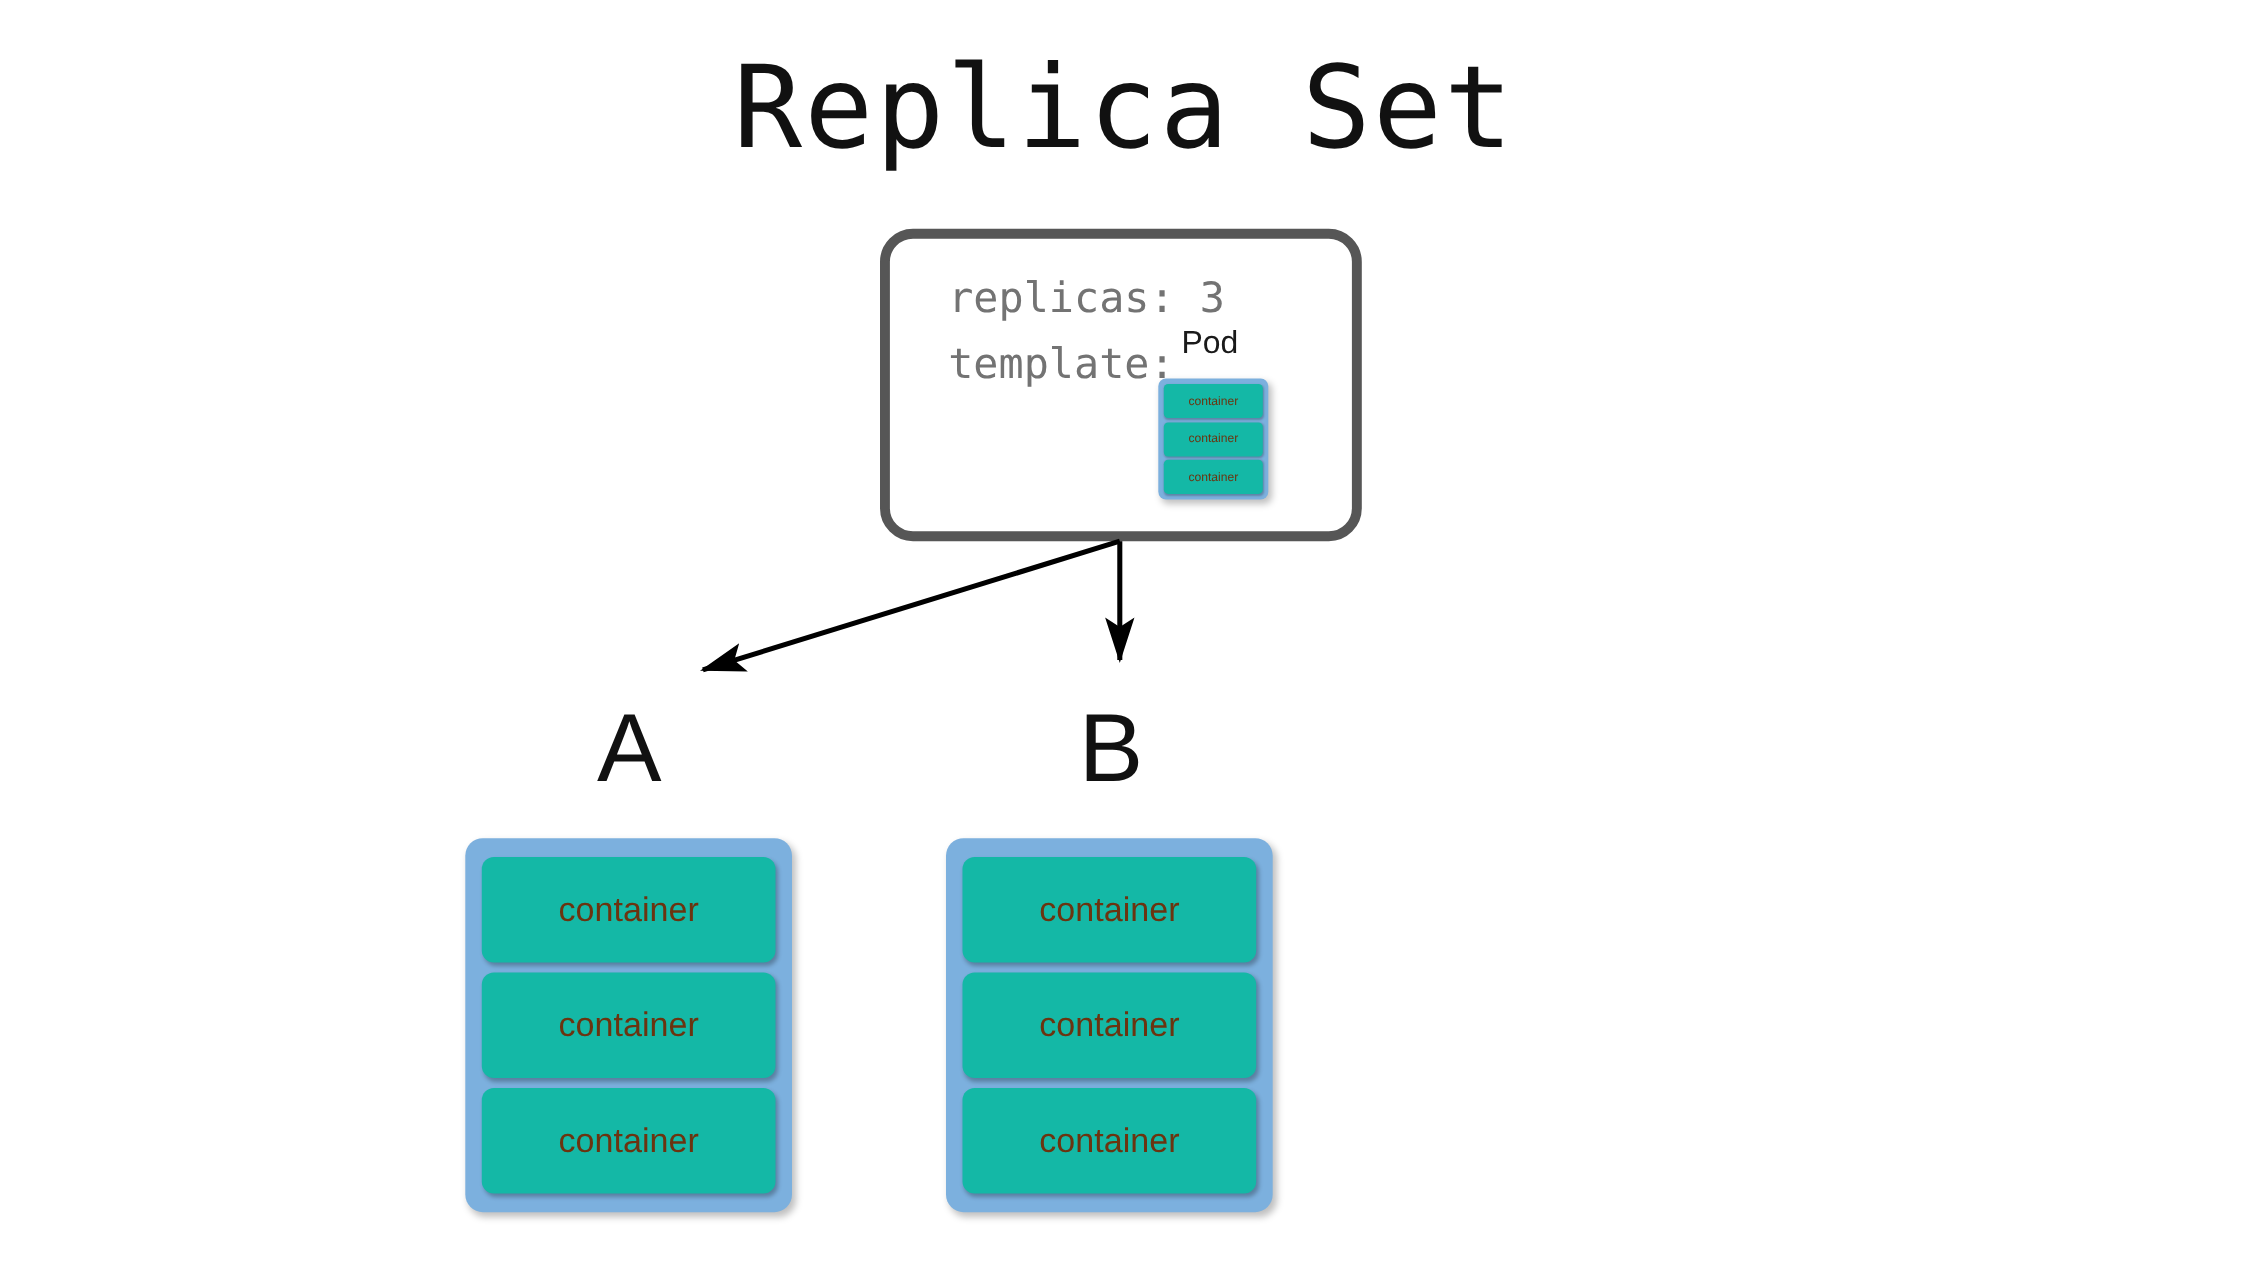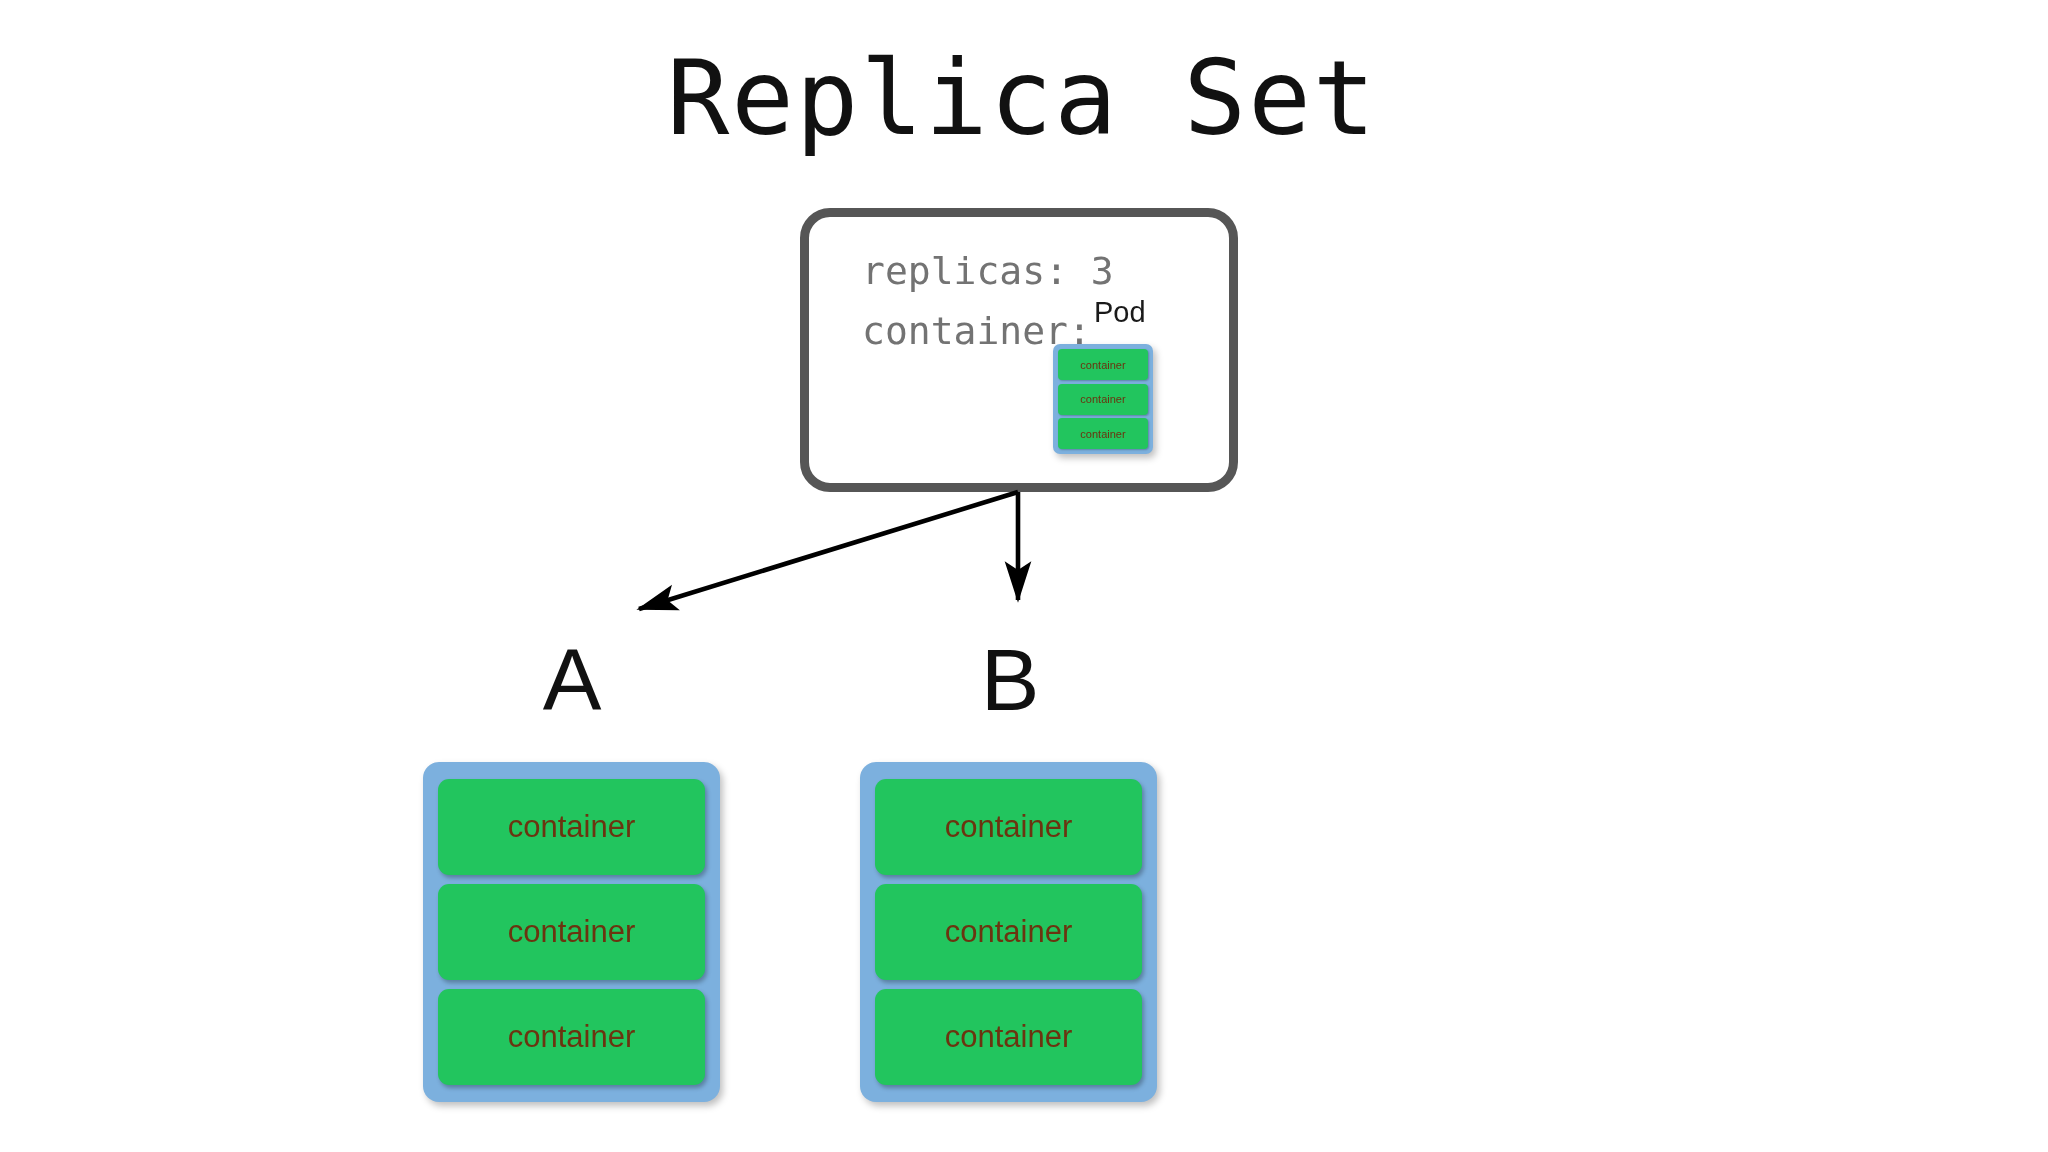--- a/index.html
+++ b/index.html
@@ -67,21 +67,21 @@
     border-radius: 14px;
     display: flex;
     flex-direction: column;
     justify-content: space-between;
   }
   .pod-shadow {
     box-shadow: 3px 4px 7px rgba(0,0,0,0.25);
   }
   .container-box {
     box-sizing: border-box;
-    background: #22c55e;
+    background: #14b8a6;
     border-radius: 11px;
     display: flex;
     align-items: center;
     justify-content: center;
     color: #6b3410;
     font-family: "Liberation Sans", sans-serif;
     box-shadow: 2px 3px 4px rgba(0,0,0,0.28);
     white-space: nowrap;
   }
 
@@ -120,21 +120,20 @@
 
   
   .pod-mini-label {
     position: absolute;
     left: 1074px;
     top: 296px;
     font-family: "Liberation Sans", sans-serif;
     font-size: 29px;
     color: #1a1a1a;
     white-space: nowrap;
-    margin-left: 20px;
   }
 
   
   .replica-label {
     position: absolute;
     font-family: "Liberation Sans", sans-serif;
     font-size: 88px;
     line-height: 1;
     color: #111111;
     text-align: center;
@@ -155,21 +154,21 @@
 </style>
 </head>
 <body>
 
 <div id="canvas">
 
   <div class="title">Replica Set</div>
 
   <div class="spec-box">
     <div class="spec-line spec-replicas">replicas: 3</div>
-    <div class="spec-line spec-template">container:</div>
+    <div class="spec-line spec-template">template:</div>
   </div>
 
   <div class="pod-mini-label">Pod</div>
 
   <div class="pod pod-mini pod-template pod-shadow">
     <div class="container-box">container</div>
     <div class="container-box">container</div>
     <div class="container-box">container</div>
   </div>
 

